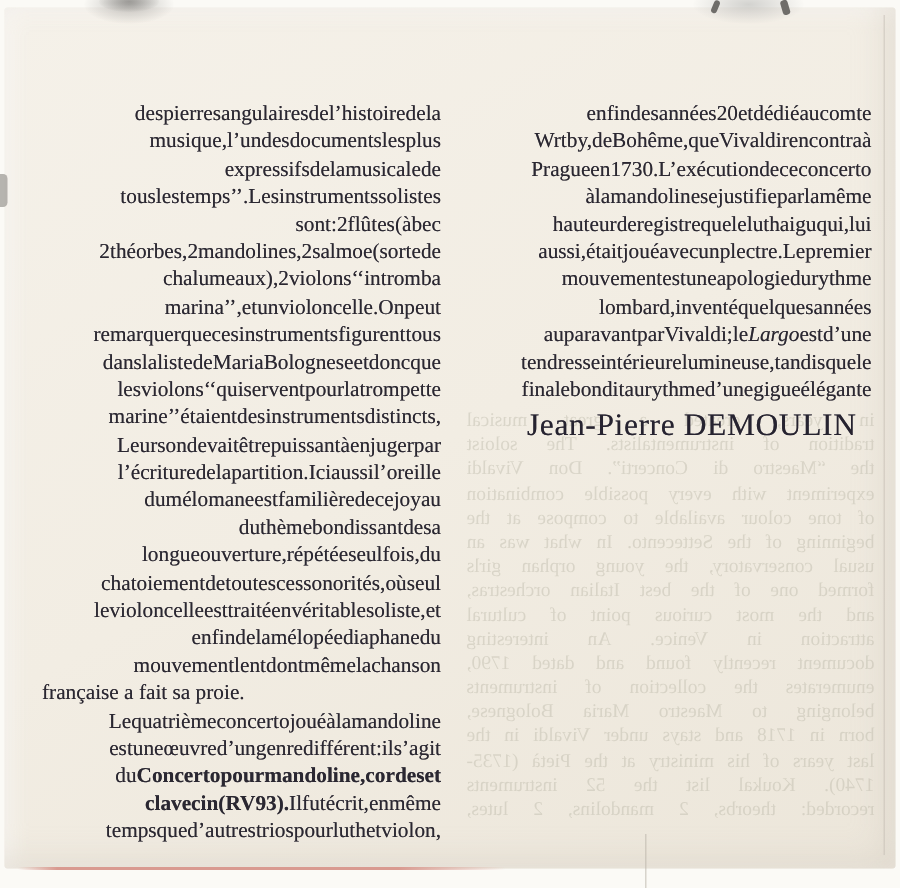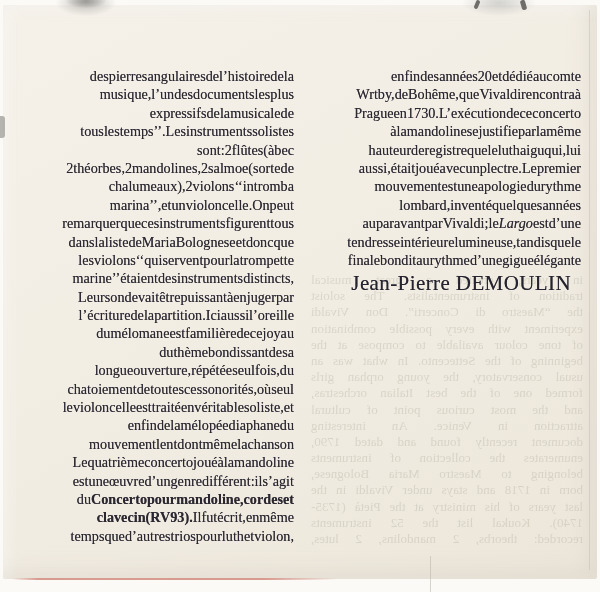--- a/index.html
+++ b/index.html
@@ -381,20 +381,21 @@
         <span>du</span>
       </div>
       <div class="tline">
         <span>mouvement</span>
         <span>lent</span>
         <span>dont</span>
         <span>même</span>
         <span>la</span>
         <span>chanson</span>
       </div>
+      <div class="tline end"><span>française a fait sa proie.</span></div>
       <div class="tline">
         <span>Le</span>
         <span>quatrième</span>
         <span>concerto</span>
         <span>joué</span>
         <span>à</span>
         <span>la</span>
         <span>mandoline</span>
       </div>
       <div class="tline">

